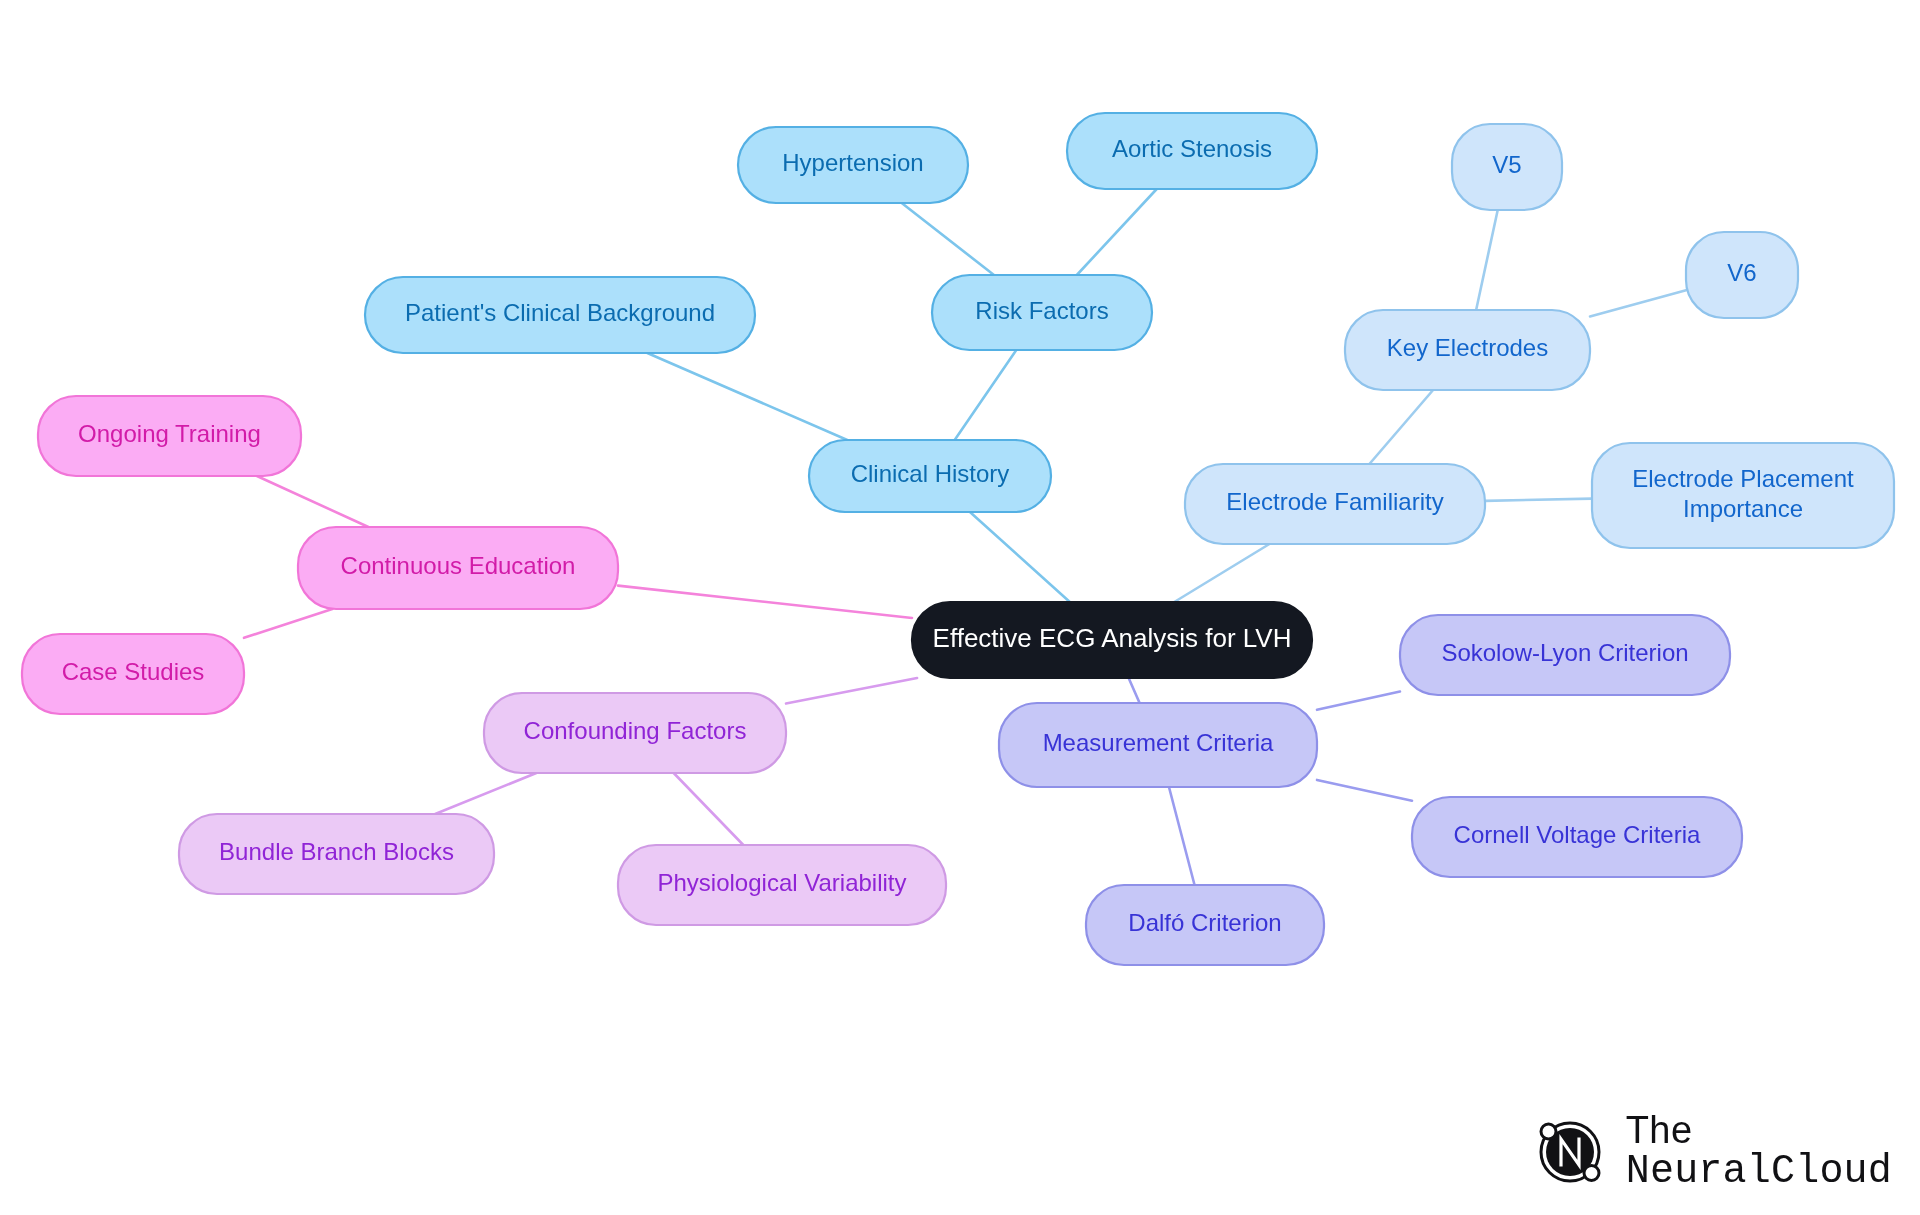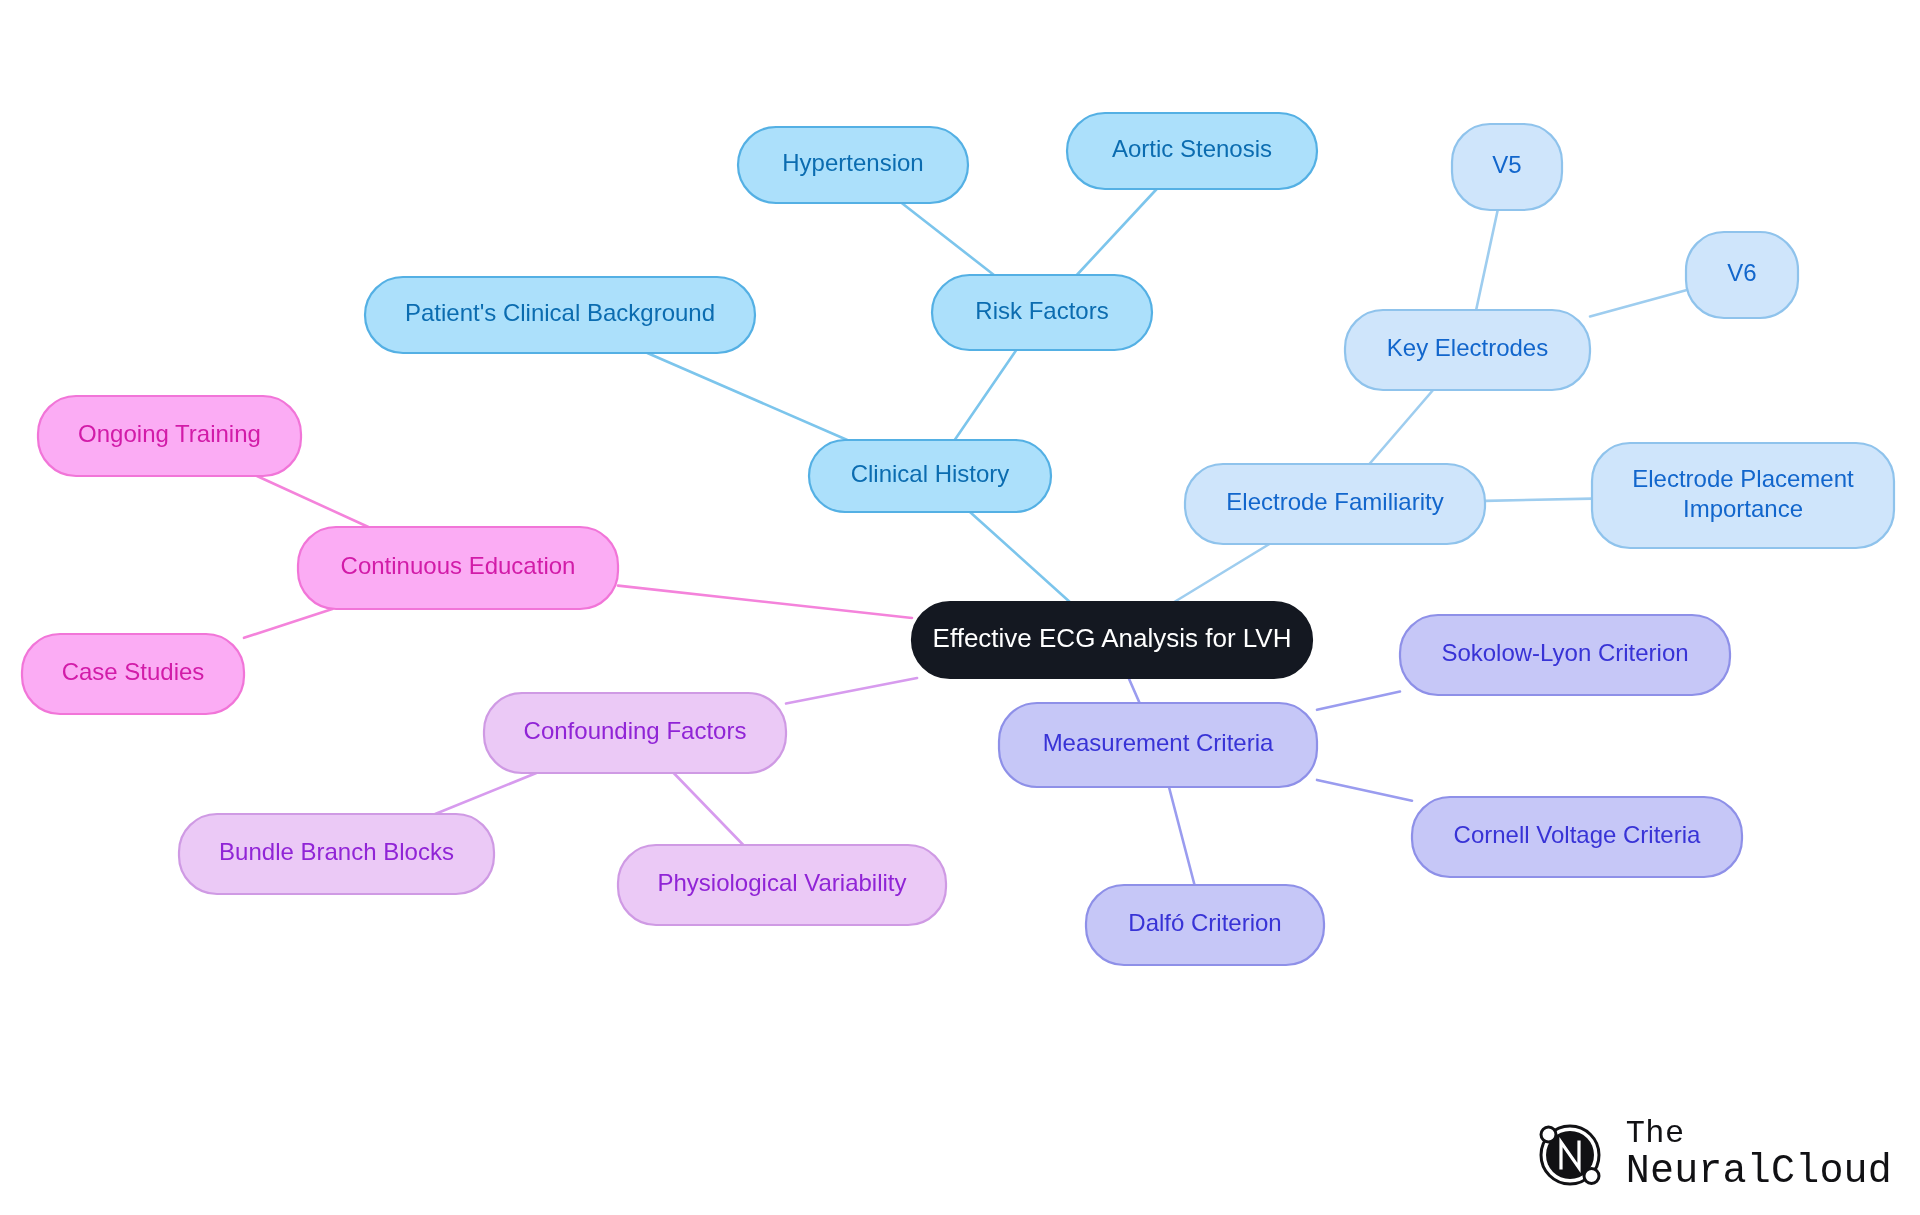--- a/index.html
+++ b/index.html
@@ -42,22 +42,22 @@
     align-items: center;
     gap: 18px;
   }
   .brand-text {
     display: flex;
     flex-direction: column;
     line-height: 1.06;
     color: #111114;
   }
   .brand-text .line1 {
-    font-family: Liberation Mono, monospace;
-    font-size: 32px;
+    font-family: Liberation Sans, sans-serif;
+    font-size: 38px;
     letter-spacing: 0.4px;
   }
   .brand-text .line2 {
     font-family: Liberation Mono, monospace;
     font-size: 40px;
     letter-spacing: 0.2px;
   }
 </style>
 </head>
 <body>

